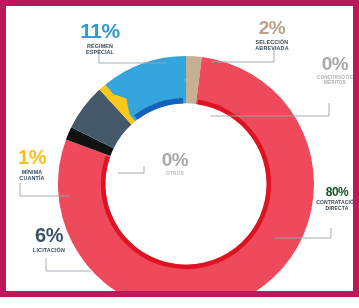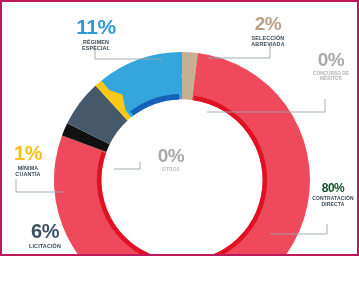--- a/index.html
+++ b/index.html
@@ -6,23 +6,23 @@
     margin: 0;
     padding: 0;
     background: #ffffff;
   }
   body {
     font-family: "Liberation Sans", sans-serif;
   }
   #canvas {
     position: relative;
     width: 359px;
-    height: 256px;
+    height: 297px;
     background: #ffffff;
-    border: 2px solid #be185d;
+    border: 6px solid #be185d;
     box-sizing: border-box;
     overflow: hidden;
   }
   #chart-svg {
     position: absolute;
     left: 0;
     top: 0;
   }
   .lbl {
     position: absolute;

